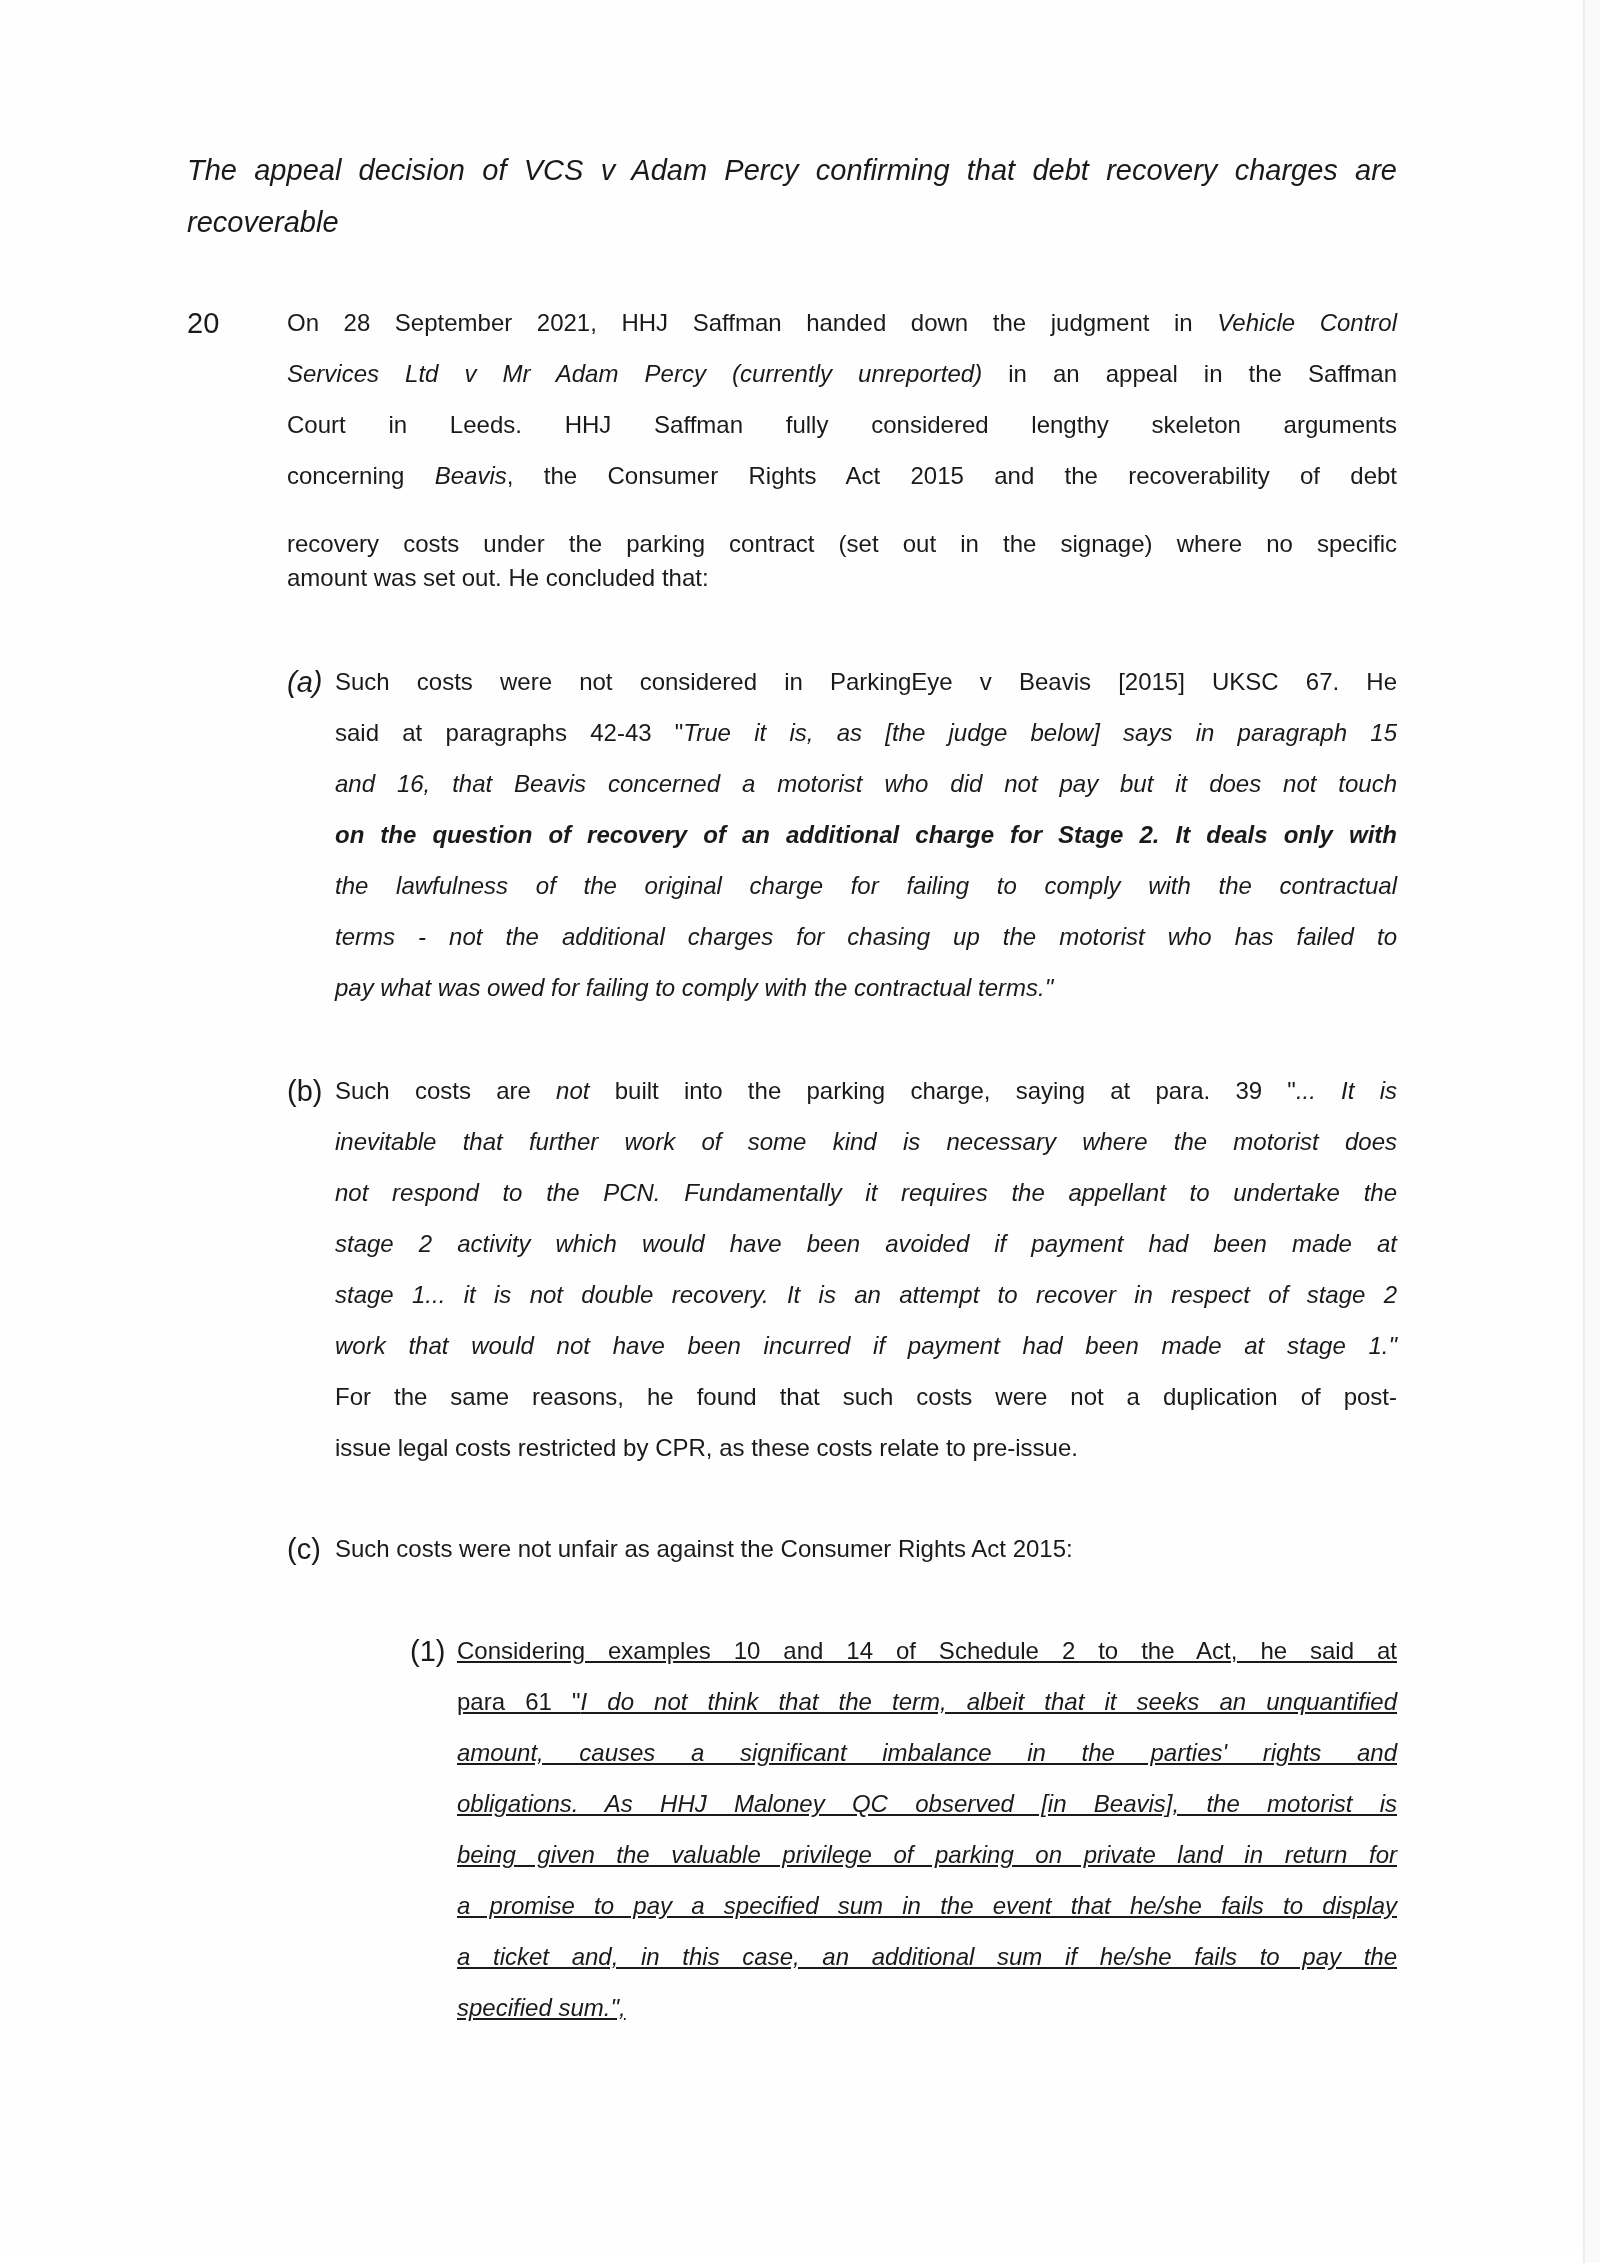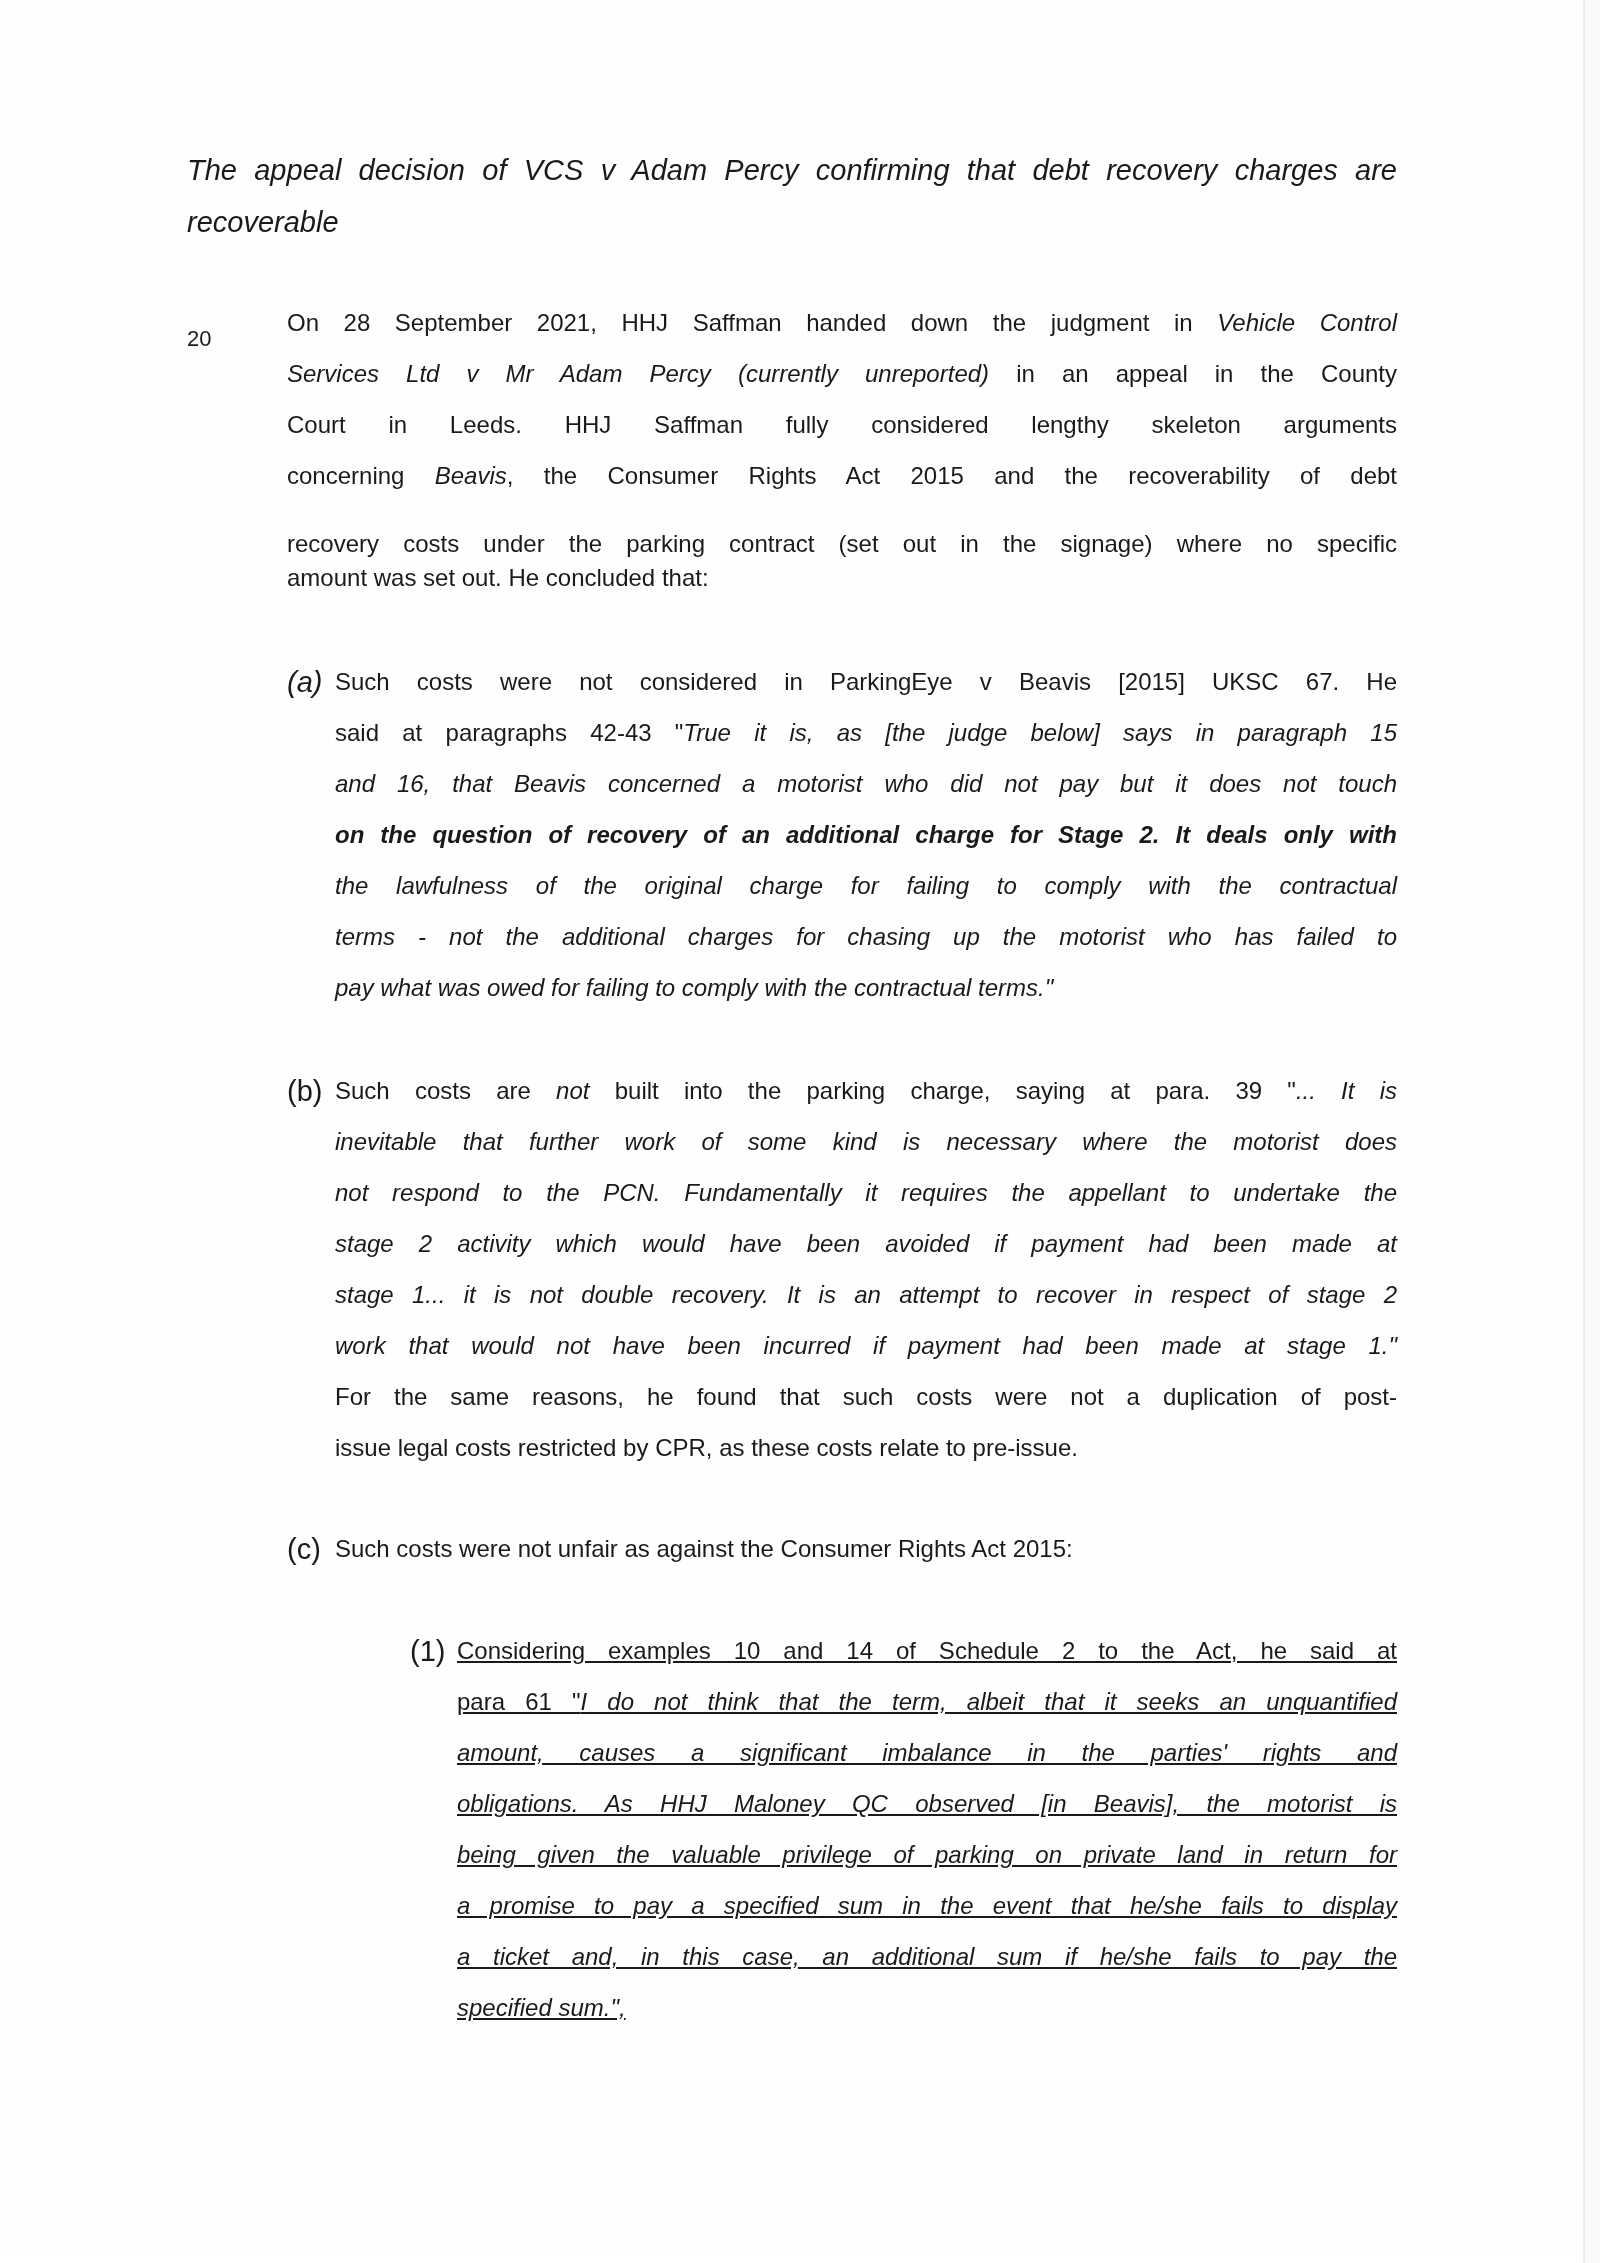--- a/index.html
+++ b/index.html
@@ -54,22 +54,22 @@
     .heading {
       position: absolute;
       left: 187px;
       font-style: italic;
       font-size: 29px;
       line-height: 36px;
     }
     .para-num {
       position: absolute;
       left: 187px;
-      top: 321px;
-      font-size: 22px;
+      top: 305px;
+      font-size: 29px;
       line-height: 36px;
     }
     .sub-label {
       position: absolute;
       font-size: 29px;
       line-height: 36px;
     }
     .l-main { left: 287px; width: 1110px; }
     .l-sub  { left: 335px; width: 1062px; }
     .l-sub2 { left: 457px; width: 940px; text-decoration: underline; }
@@ -81,21 +81,21 @@
   <div class="page-edge-right"></div>
   <div class="page-edge"></div>
 
   <div class="heading" style="top:152px; width:1210px; text-align:justify; text-align-last:justify; white-space:nowrap;">The appeal decision of VCS v Adam Percy confirming that debt recovery charges are</div>
   <div class="heading" style="top:204px;">recoverable</div>
 
   <div class="para-num">20</div>
 
   <div id="para-lines">
       <div class="line l-main" style="top: 305px;"><span>On 28 September 2021, HHJ Saffman handed down the judgment in </span><span class="it">Vehicle Control</span></div>
-      <div class="line l-main" style="top: 356px;"><span class="it">Services Ltd v Mr Adam Percy (currently unreported)</span><span> in an appeal in the County</span></div>
+      <div class="line l-main" style="top: 356px;"><span class="it">Services Ltd v Mr Adam Percy (currently unreported)</span><span> in an appeal in the Saffman</span></div>
       <div class="line l-main" style="top: 407px;"><span>Court in Leeds. HHJ Saffman fully considered lengthy skeleton arguments</span></div>
       <div class="line l-main" style="top: 458px;"><span>concerning </span><span class="it">Beavis</span><span>, the Consumer Rights Act 2015 and the recoverability of debt</span></div>
       <div class="line l-main" style="top: 526px;"><span>recovery costs under the parking contract (set out in the signage) where no specific</span></div>
       <div class="line l-main last" style="top: 560px;"><span>amount was set out. He concluded that:</span></div>
     </div>
 
   <div class="sub-label it" style="left:287px; top:664px;">(a)</div>
   <div class="sub-label" style="left:287px; top:1073px;">(b)</div>
   <div class="sub-label" style="left:287px; top:1531px;">(c)</div>
   <div class="sub-label" style="left:410px; top:1633px;">(1)</div>

